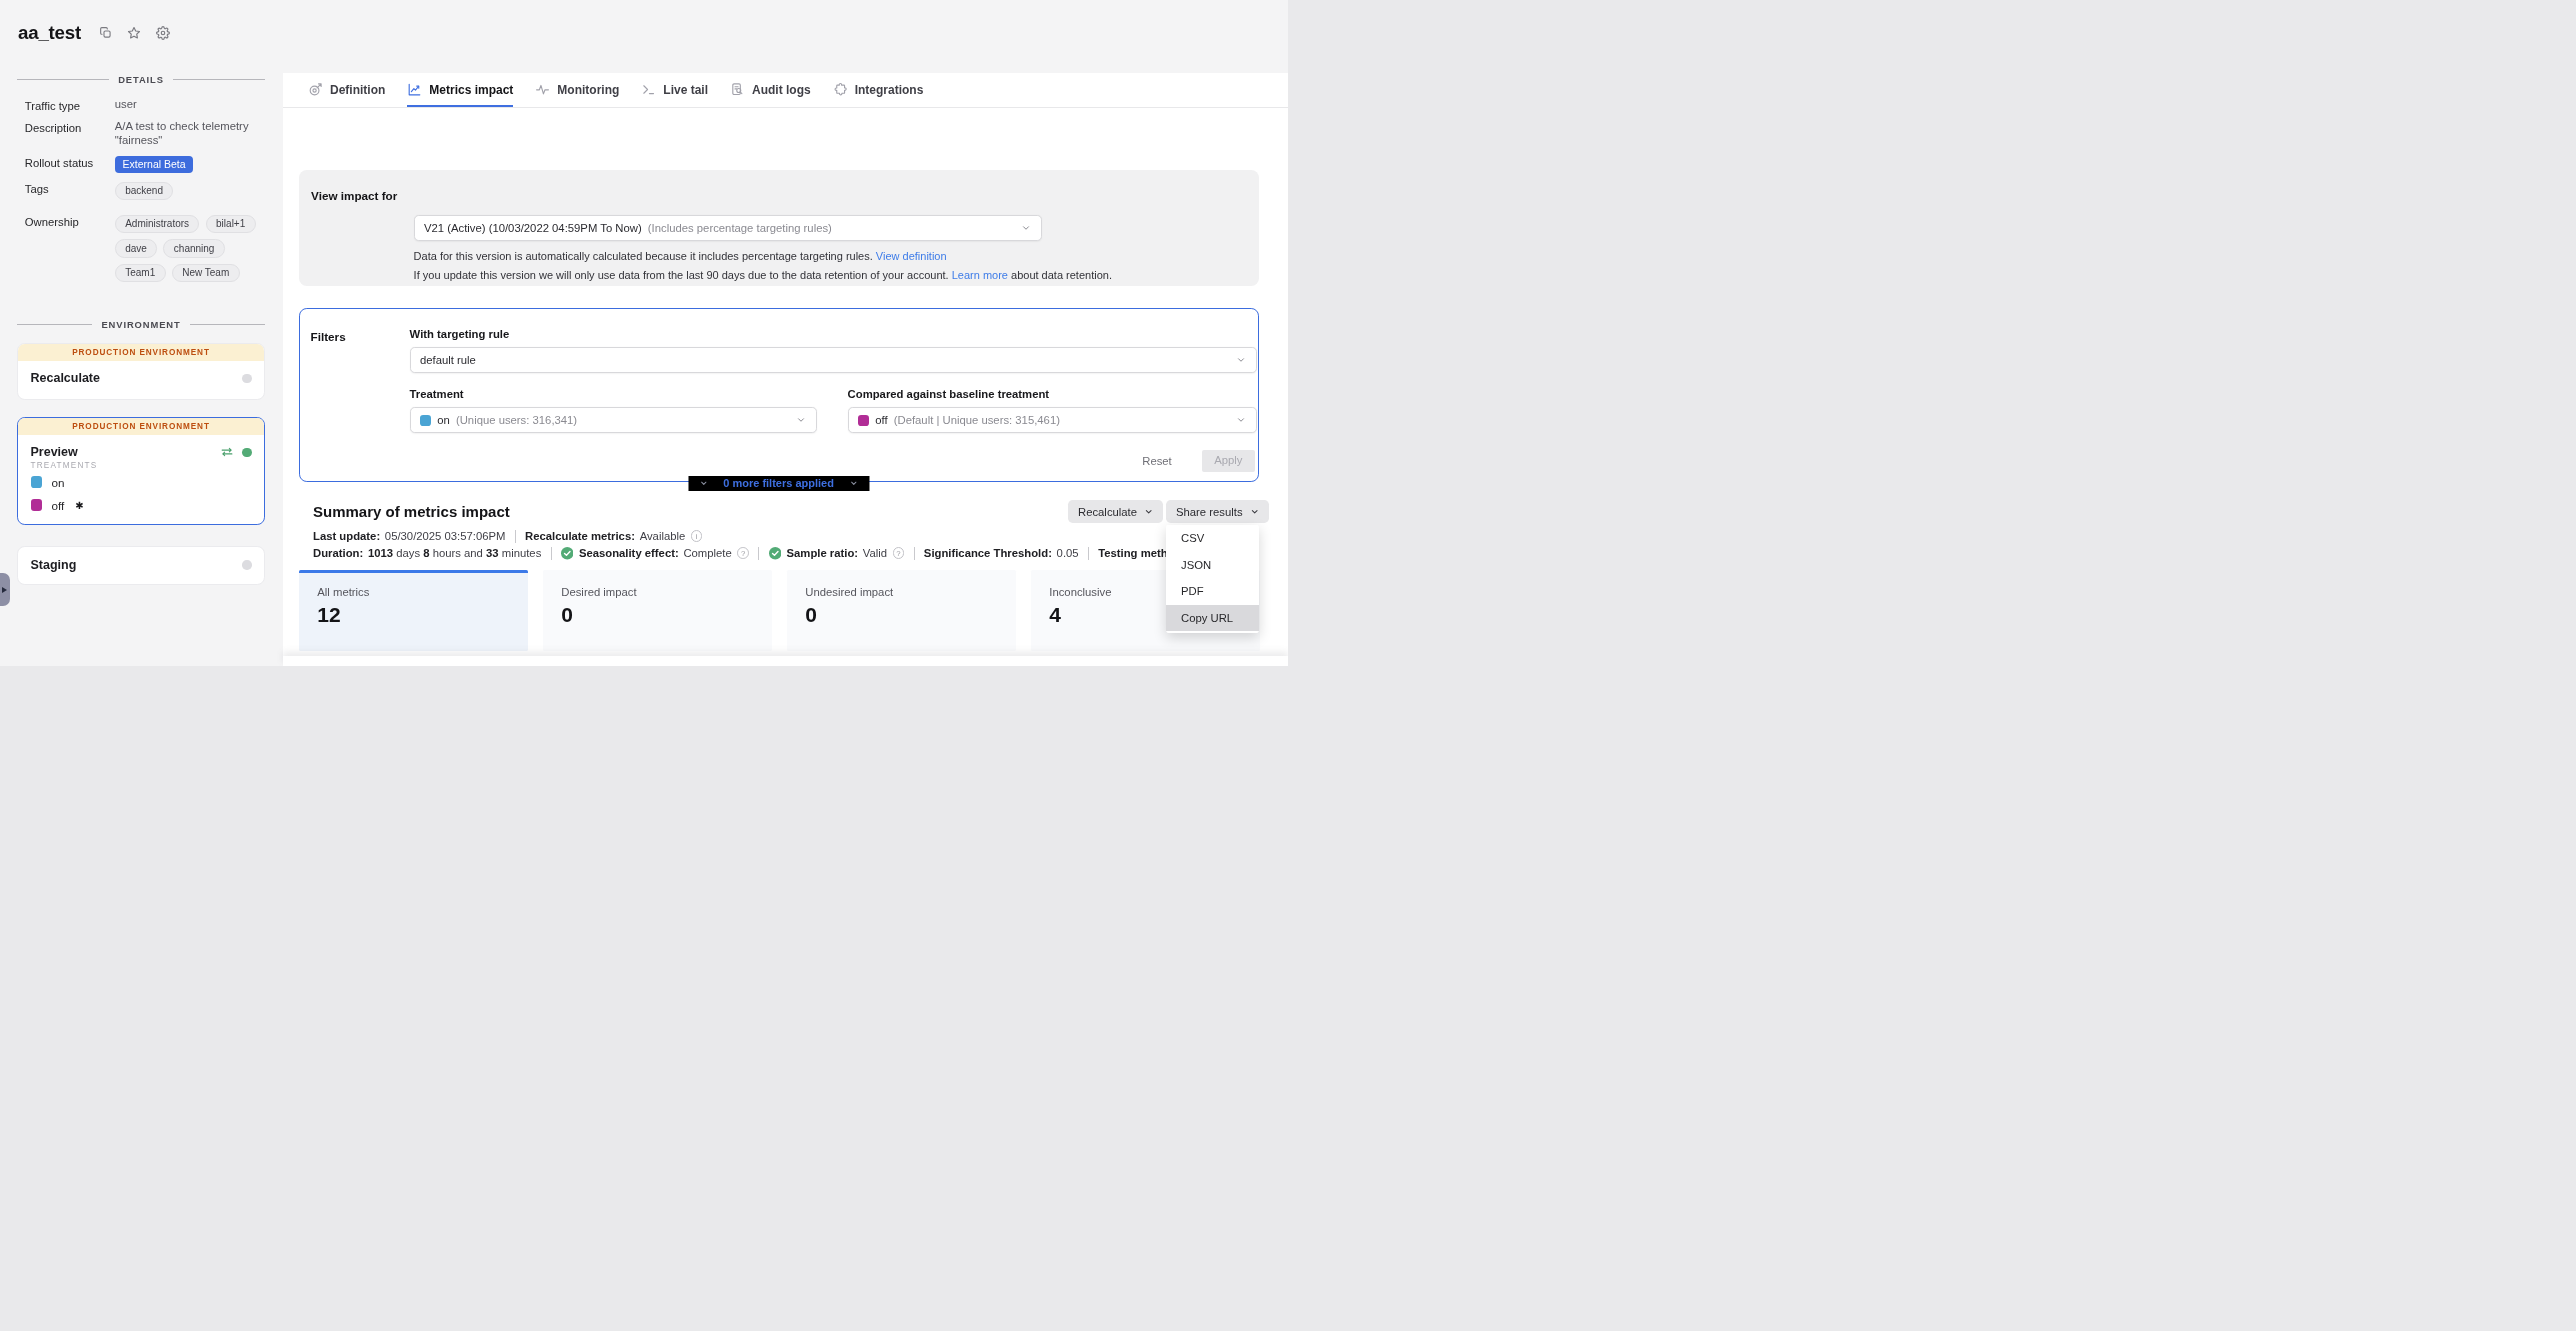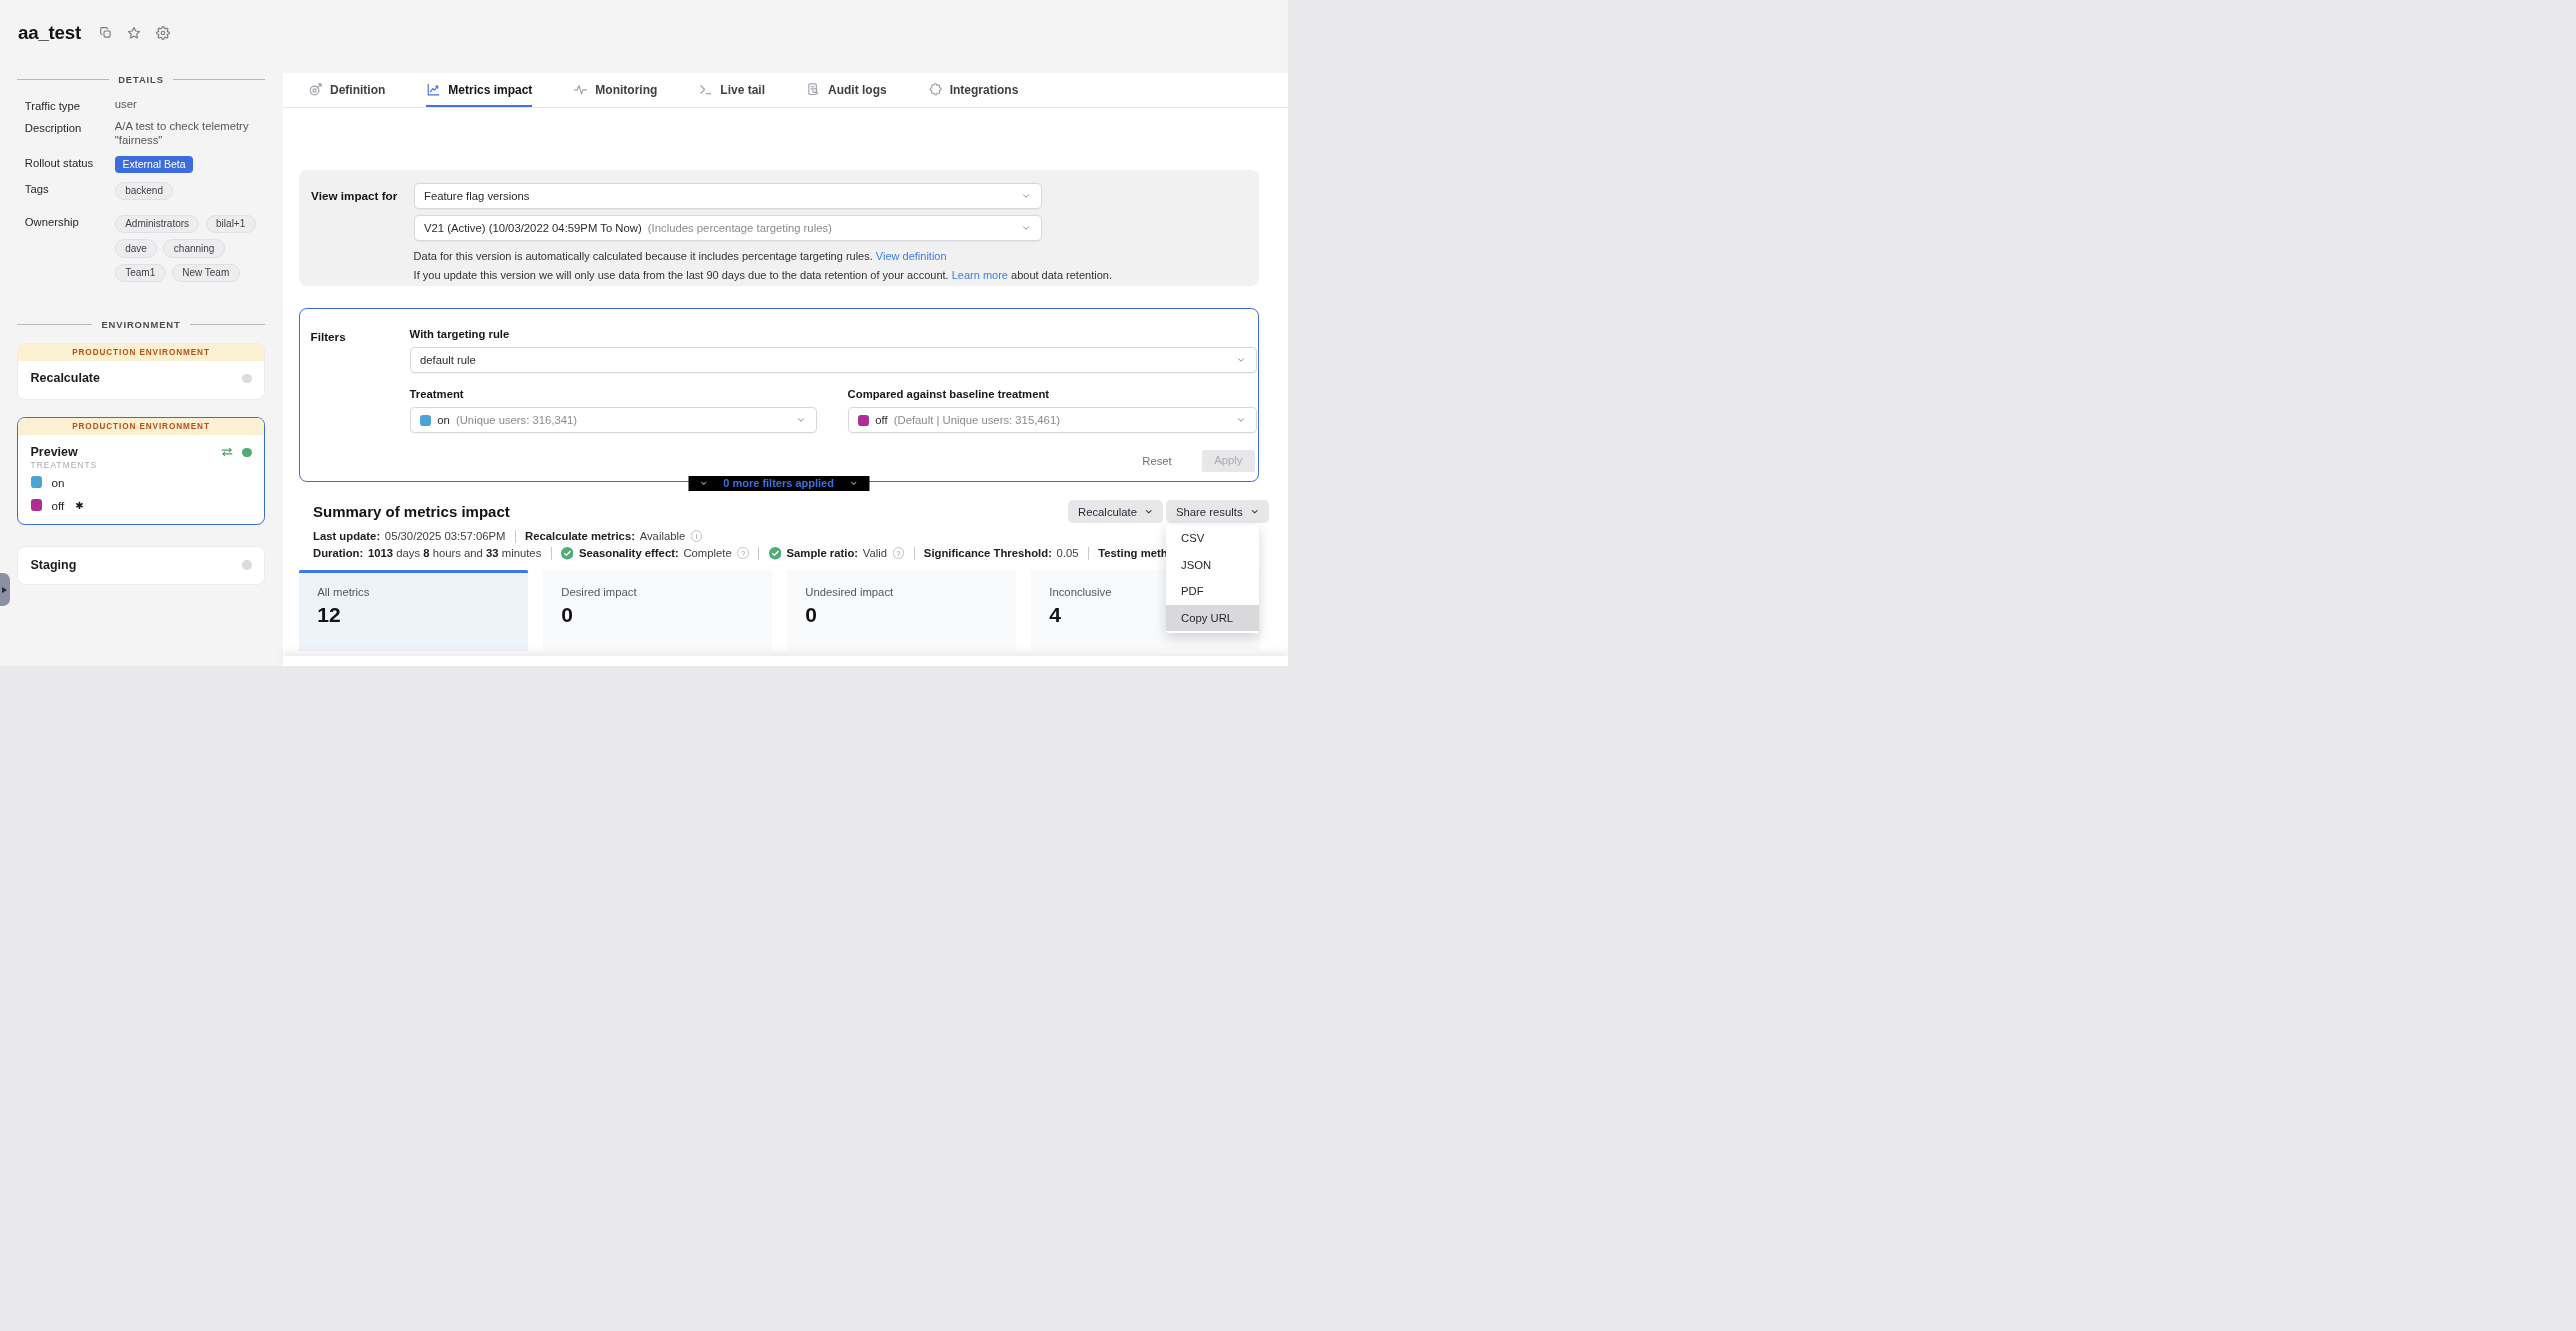--- a/index.html
+++ b/index.html
@@ -39,21 +39,21 @@
   .treat-name { font-size:11.7px; color:#27272a; }
   .marker { font-size:10px; color:#18181b; margin-left:1.6px; }
   .staging-card .env-row { padding:11px 12.5px 11.7px; }
 
   .collapse-handle { position:absolute; left:0; top:573px; width:10px; height:33px; background:#8d8fa5; border-radius:0 7px 7px 0; display:flex; align-items:center; justify-content:flex-start; padding-left:1.6px; cursor:pointer; z-index:20; }
   .tri { width:0; height:0; border-left:5.5px solid #252a3d; border-top:3.9px solid transparent; border-bottom:3.9px solid transparent; }
 
   
   .panel { position:absolute; left:283px; top:73px; right:0; bottom:0; background:#fff; }
 
-  .tabs { position:absolute; top:0; left:0; right:0; height:35px; border-bottom:0.8px solid #e8e8ea; display:flex; align-items:stretch; padding-left:25px; gap:41px; background:#fff; }
+  .tabs { position:absolute; top:0; left:0; right:0; height:35px; border-bottom:0.8px solid #e8e8ea; display:flex; align-items:stretch; padding-left:25px; gap:22px; background:#fff; }
   .tab { display:flex; align-items:center; gap:7px; font-size:12px; font-weight:700; color:#3f3f46; border-bottom:2.3px solid transparent; padding-top:1.6px; cursor:pointer; }
   .tab.active { color:#141417; border-bottom-color:#3f6fe0; }
 
   .subtabs { position:absolute; top:75px; left:0; right:15.6px; display:flex; justify-content:center; gap:41px; }
   .subtab { font-size:13.3px; color:#a0a0a7; padding-bottom:10px; border-bottom:2.3px solid transparent; cursor:pointer; line-height:1; }
   .subtab.active { color:#4186f5; border-bottom-color:#4186f5; }
 
   
   .view-impact { position:absolute; left:15.6px; top:97px; width:960px; height:116px; background:#f1f1f2; border-radius:7.8px; }
   .vi-label { position:absolute; left:12.5px; top:18.7px; font-size:11.7px; font-weight:700; color:#141417; }
@@ -277,28 +277,20 @@
               <path d="M10 4.2a1.9 1.9 0 0 1 3.8 0V5h3.7a1 1 0 0 1 1 1v3.3h.6a1.9 1.9 0 1 1 0 3.8h-.6V17a1 1 0 0 1-1 1h-3.3v.6a1.9 1.9 0 1 1-3.8 0V18H7a1 1 0 0 1-1-1v-3.7h-.8a1.9 1.9 0 1 1 0-3.8H6V6a1 1 0 0 1 1-1h3v-.8z"></path>
             </svg>
         </span>
         <span>Integrations</span>
       </div>
     </nav>
 
 
     <section class="view-impact">
       <div class="vi-label">View impact for</div>
-      <div class="dd vi-dd1">
-        <span class="grow">
-            <span>Feature flag versions</span>
-          </span>
-        <svg width="10" height="10" viewBox="0 0 20 20" fill="none" stroke="#8a8a91" stroke-width="2" stroke-linecap="round" stroke-linejoin="round">
-            <polyline points="5 7.5 10 12.5 15 7.5"></polyline>
-          </svg>
-      </div>
       <div class="dd vi-dd2">
         <span class="grow">
           <span>V21 (Active) (10/03/2022 04:59PM To Now)</span>
           <span class="muted">(Includes percentage targeting rules)</span>
         </span>
         <svg width="10" height="10" viewBox="0 0 20 20" fill="none" stroke="#8a8a91" stroke-width="2" stroke-linecap="round" stroke-linejoin="round">
             <polyline points="5 7.5 10 12.5 15 7.5"></polyline>
           </svg>
       </div>
       <div class="vi-line vi-line1">

